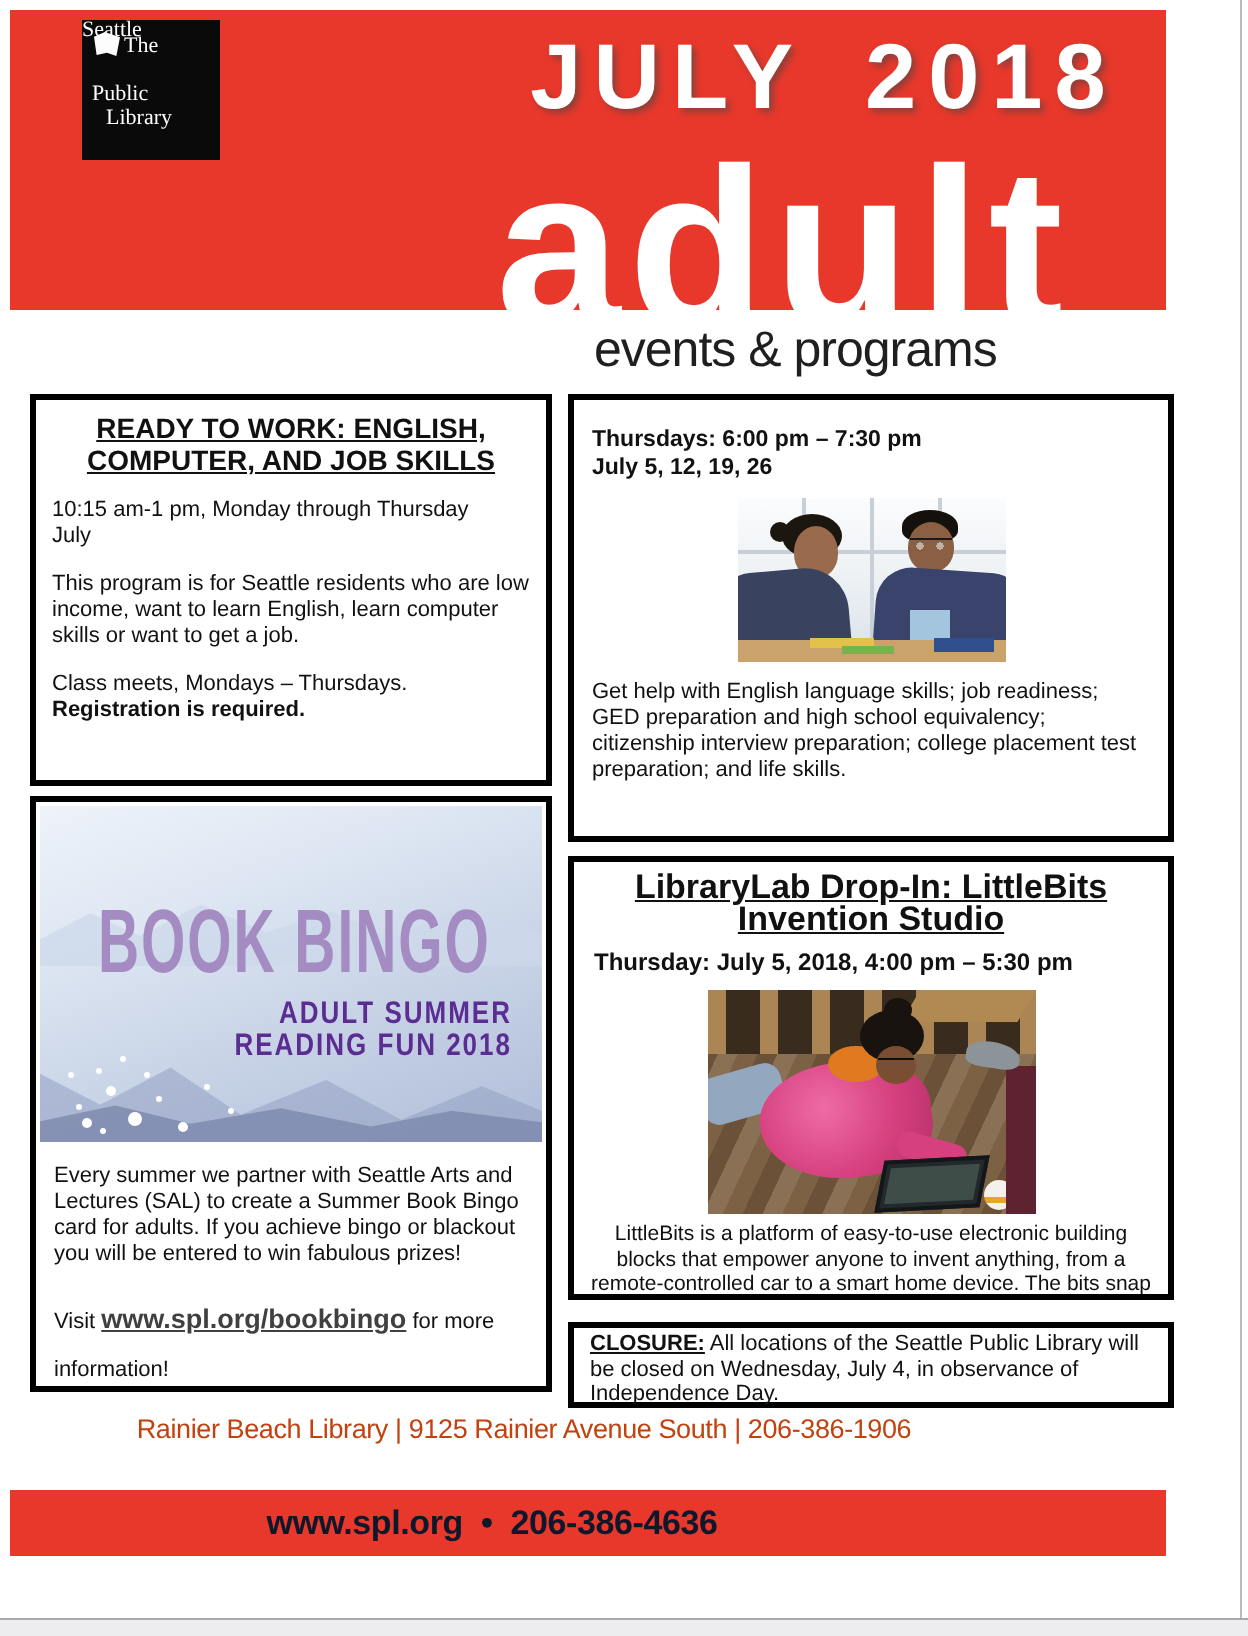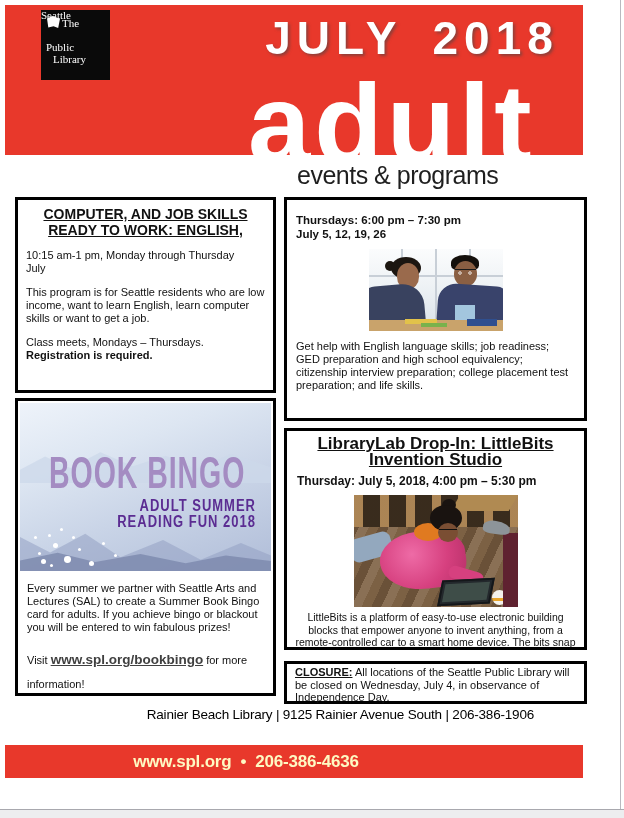--- a/index.html
+++ b/index.html
@@ -109,25 +109,25 @@
   .lab-screen{position:absolute;inset:2px;background:#3e4d48;}
   .lab-robot{position:absolute;left:138px;top:95px;width:15px;height:15px;border-radius:50%;
     background:linear-gradient(#f4f1ea 55%,#e8a52c 55% 75%,#f4f1ea 75%);}
   .lab-leg{position:absolute;right:0;top:38px;width:15px;height:74px;background:#5f2230;}
   .lab-shoe{position:absolute;right:8px;top:26px;width:27px;height:13px;background:#8d9499;border-radius:45% 55% 30% 30%;transform:rotate(8deg);}
 
   .b-closure{left:284px;top:661px;width:303px;height:43px;padding:2px 8px;font-size:11px;line-height:12.5px;overflow:visible;}
   .closure-label{font-weight:bold;text-decoration:underline;margin-top:40px;}
 
   
-  .footer-line{position:absolute;left:0;top:707px;width:524px;text-align:right;
-    font-size:13.5px;letter-spacing:-0.2px;color:#000000;padding-left:10px;}
+  .footer-line{position:absolute;left:0;top:707px;width:524px;text-align:center;
+    font-size:13.5px;letter-spacing:-0.2px;color:#c2410c;}
   .redbar{position:absolute;left:5px;top:745px;width:578px;height:33px;background:#e8382b;
     display:flex;align-items:center;justify-content:center;padding-right:96px;box-sizing:border-box;
-    color:#fef9c3;font-weight:bold;font-size:17px;letter-spacing:-0.2px;white-space:pre;}
+    color:#0f172a;font-weight:bold;font-size:17px;letter-spacing:-0.2px;white-space:pre;}
 </style>
 </head>
 <body>
 
 <div class="canvas">
 
   <div class="banner">
     <div class="logo">
       <span class="logo-book"></span>
       <div class="logo-line ll0">The</div>
@@ -135,22 +135,22 @@
       <div class="logo-line ll2">Public</div>
       <div class="logo-line ll3">Library</div>
     </div>
     <div class="july">JULY 2018</div>
     <div class="adult">adult</div>
   </div>
   <div class="subtitle">events &amp; programs</div>
 
   <section class="box b-ready">
     <div class="title">
+      <div>READY TO WORK: ENGLISH,</div>
       <div>COMPUTER, AND JOB SKILLS</div>
-      <div>READY TO WORK: ENGLISH,</div>
     </div>
     <div class="blk">
       <div>10:15 am-1 pm, Monday through Thursday</div>
       <div>July</div>
     </div>
     <div class="blk">This program is for Seattle residents who are low income, want to learn English, learn computer skills or want to get a job.</div>
     <div class="blk">
       <div>Class meets, Mondays – Thursdays.</div>
       <div class="bold">Registration is required.</div>
     </div>

